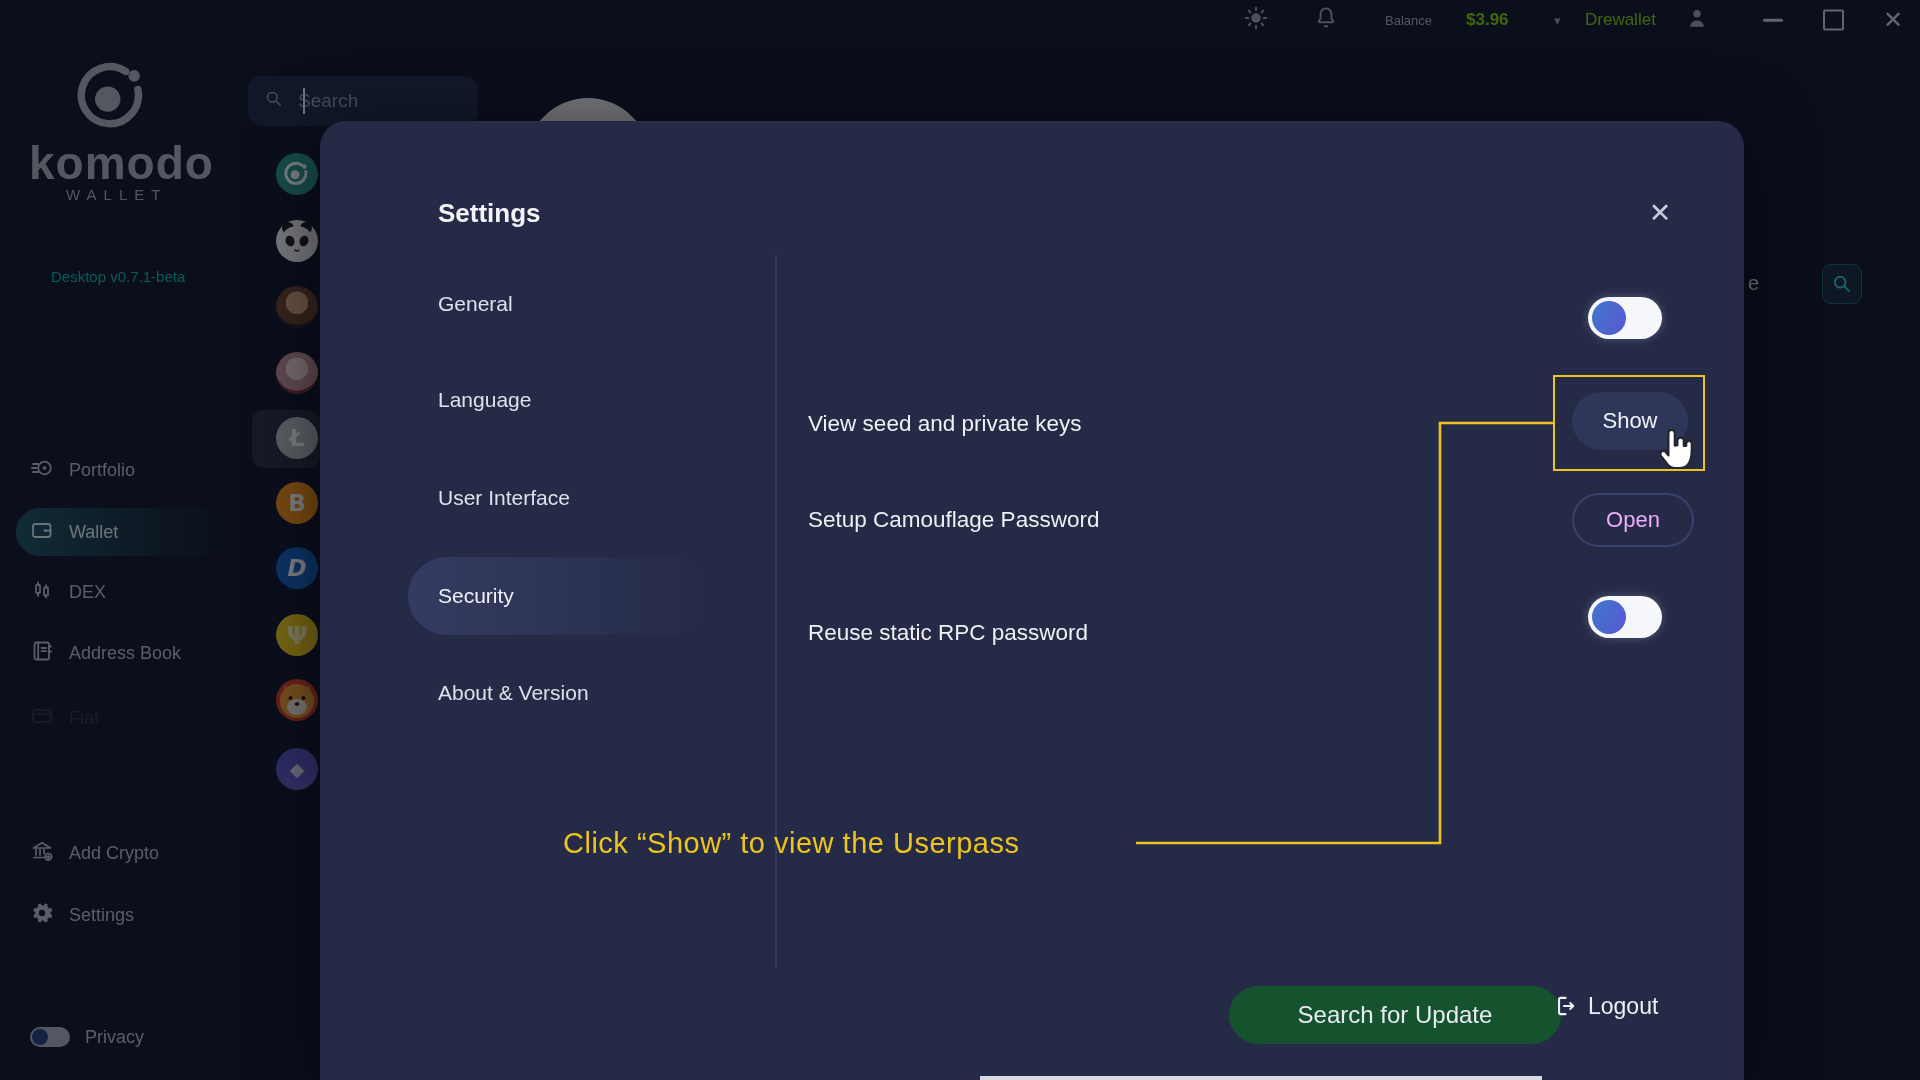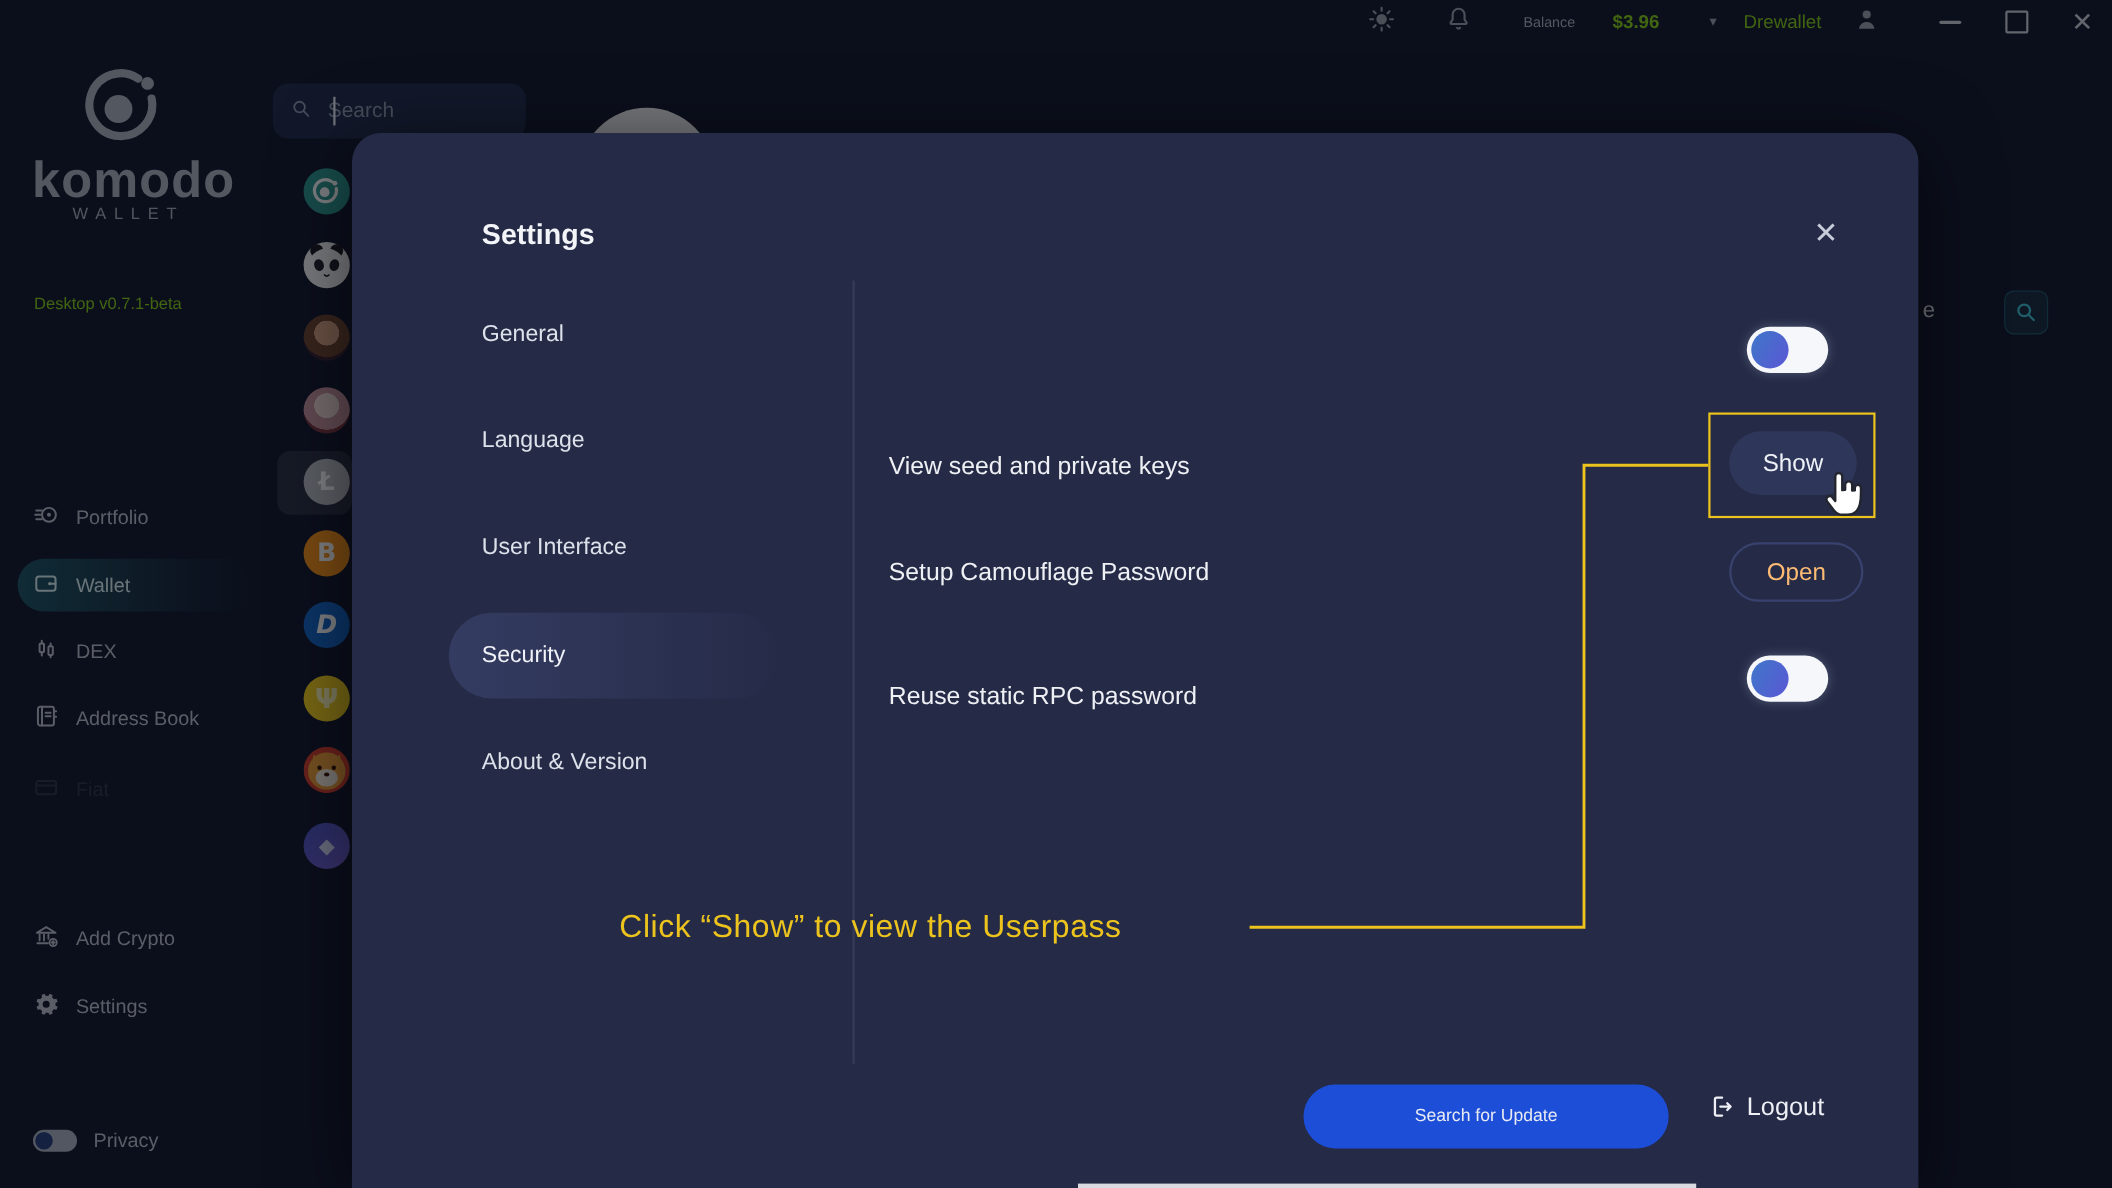--- a/index.html
+++ b/index.html
@@ -15,21 +15,21 @@
   .tb-ic{color:#9aa0ac;}
   .tb-txt{color:#84cc16;font-size:17px;}
   .tb-muted{color:#aab0bc;font-size:13px;}
   .winbtn{color:#c9cdd6;}
   .max-sq{width:17px;height:17px;border:2px solid #c9cdd6;border-radius:2px;}
   .min-ln{width:20px;height:2.5px;background:#c9cdd6;border-radius:2px;}
 
   
   .brand-name{color:#aab0ba;font-size:46px;font-weight:bold;letter-spacing:1px;}
   .brand-sub{color:#a6acb6;font-size:15px;letter-spacing:7px;}
-  .version{color:#84cc16;font-size:15px;}
+  .version{color:#14b8a6;font-size:15px;margin-left:20px;}
   .nav-item{left:16px;width:212px;height:48px;display:flex;align-items:center;gap:15px;
             padding-left:14px;box-sizing:border-box;color:#b8bdc8;font-size:18px;border-radius:24px;cursor:pointer;}
   .nav-item svg{flex:0 0 auto;}
   .nav-sel{background:linear-gradient(90deg,rgba(42,152,162,.48) 0%,rgba(42,152,162,.10) 70%,rgba(42,152,162,0) 100%);
            color:#d8ecf0;}
   .nav-faint{opacity:.16;}
   .mini-toggle{width:40px;height:20px;border-radius:10px;background:#aab0c0;position:relative;flex:0 0 auto;}
   .mini-toggle::after{content:"";position:absolute;left:2px;top:2px;width:16px;height:16px;border-radius:50%;background:#27407c;}
 
   
@@ -66,24 +66,24 @@
   .tab-pill{left:88px;top:436px;width:300px;height:78px;border-radius:39px;
             background:linear-gradient(90deg,rgba(86,98,158,.30) 0%,rgba(86,98,158,.12) 60%,rgba(86,98,158,0) 100%);}
   .m-row-label{left:488px;color:#eef0f4;font-size:22.5px;white-space:nowrap;}
 
   .toggle{left:1268px;width:74px;height:42px;border-radius:21px;background:#f5f7fb;position:absolute;cursor:pointer;
           box-shadow:0 0 10px rgba(220,230,255,.25);}
   .toggle::after{content:"";position:absolute;left:4px;top:4px;width:34px;height:34px;border-radius:50%;
                  background:linear-gradient(120deg,#3e77c9,#5b57d4);}
   .btn-show{left:1252px;top:271px;width:116px;height:58px;border-radius:29px;background:#2e3659;color:#eef2f8;
             font-size:22px;display:flex;align-items:center;justify-content:center;cursor:pointer;}
-  .btn-open{left:1252px;top:372px;width:122px;height:54px;border-radius:27px;border:2px solid #39426e;color:#fdba74;
+  .btn-open{left:1252px;top:372px;width:122px;height:54px;border-radius:27px;border:2px solid #39426e;color:#f0abfc;
             font-size:22px;display:flex;align-items:center;justify-content:center;box-sizing:border-box;cursor:pointer;}
-  .btn-update{left:865px;top:865px;width:332px;height:58px;border-radius:29px;background:#1d4ed8;color:#e8ebf2;
-              font-size:16px;display:flex;align-items:center;justify-content:center;cursor:pointer;}
+  .btn-update{left:909px;top:865px;width:332px;height:58px;border-radius:29px;background:#14532d;color:#e8ebf2;
+              font-size:24px;display:flex;align-items:center;justify-content:center;cursor:pointer;}
   .logout{left:1232px;top:872px;height:44px;display:flex;align-items:flex-start;gap:10px;color:#eef0f6;font-size:23px;cursor:pointer;}
 
   
   .anno-svg{position:absolute;inset:0;z-index:20;pointer-events:none;}
   .anno-box{position:absolute;left:1553px;top:375px;width:152px;height:96px;border:2.5px solid #ecc41d;z-index:20;box-sizing:border-box;}
   .anno-text{position:absolute;left:563px;top:843px;transform:translateY(-50%);color:#ecc41d;font-size:29px;
              letter-spacing:.5px;z-index:20;white-space:nowrap;}
   .cursor-hand{position:absolute;left:1652px;top:424px;width:48px;height:48px;z-index:30;}
   .bottom-strip{position:absolute;left:980px;top:1076px;width:562px;height:4px;background:#d9dbe0;z-index:15;}
 </style>

